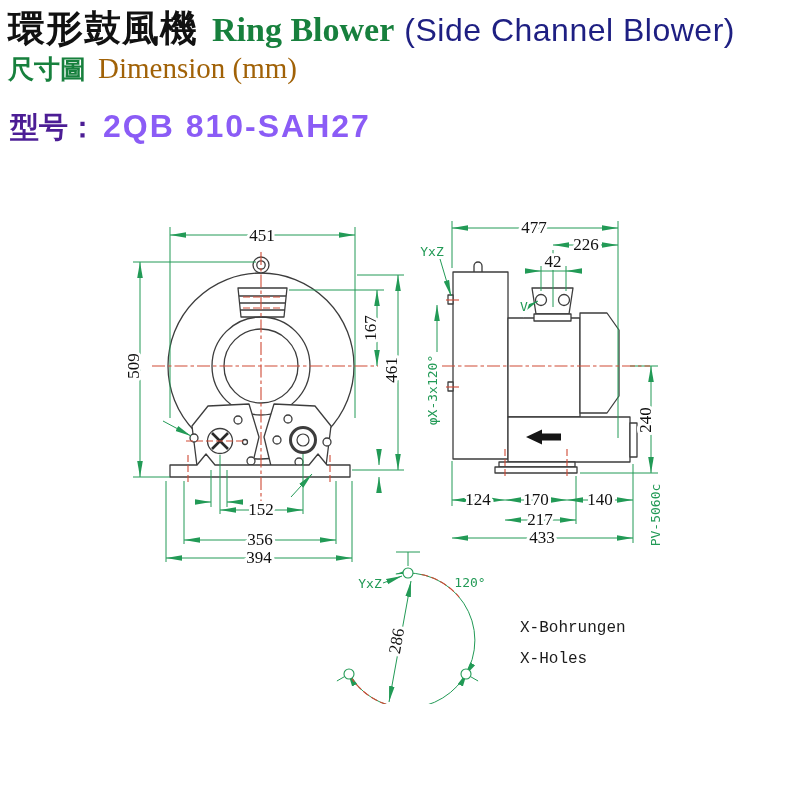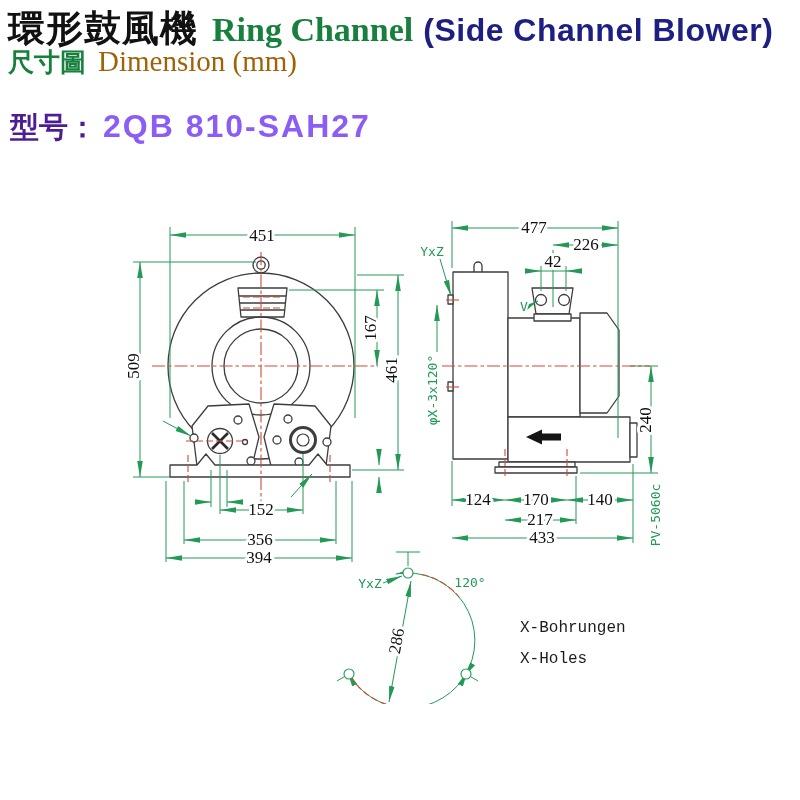--- a/index.html
+++ b/index.html
@@ -1,22 +1,22 @@
 <!DOCTYPE html>
 <html><head>
 <meta charset="utf-8">
 <style>
   html,body{margin:0;padding:0;background:#fff;}
   .page{position:relative;width:800px;height:704px;background:#fff;overflow:hidden;
         font-family:"Liberation Sans",sans-serif;}
   .hline1{position:absolute;left:8px;top:4px;white-space:nowrap;display:flex;align-items:baseline;}
   .t-zh{font-family:"DejaVu Serif","Liberation Serif",serif;font-weight:bold;font-size:37px;color:#111;letter-spacing:1px;}
   .t-en{font-family:"Liberation Serif",serif;font-weight:bold;font-size:34px;color:#17803d;margin-left:14px;}
-  .t-paren{font-family:"Liberation Sans",sans-serif;font-weight:bold;font-size:32px;color:#1e1f82;margin-left:10px;letter-spacing:0.5px;}
-  .hline2{position:absolute;left:8px;top:45px;white-space:nowrap;display:flex;align-items:baseline;text-align:center;}
+  .t-paren{font-family:"Liberation Sans",sans-serif;font-weight:normal;font-size:32px;color:#1e1f82;margin-left:10px;letter-spacing:0.5px;}
+  .hline2{position:absolute;left:8px;top:52px;white-space:nowrap;display:flex;align-items:baseline;text-align:center;}
   .s-zh{font-family:"DejaVu Sans",sans-serif;font-weight:bold;font-size:26px;color:#17803d;}
   .s-en{font-family:"Liberation Serif",serif;font-size:29px;color:#a16207;margin-left:12px;}
   .hline3{position:absolute;left:10px;top:108px;white-space:nowrap;display:flex;align-items:baseline;}
   .m-lab{font-family:"DejaVu Sans",sans-serif;font-weight:bold;font-size:29px;color:#4c1d95;}
   .m-val{font-family:"Liberation Sans",sans-serif;font-weight:bold;font-size:32px;color:#8b5cf6;letter-spacing:2px;margin-left:6px;}
   svg{position:absolute;left:0;top:0;}
   .o{stroke:#3d3d3d;stroke-width:1.3;fill:none;stroke-linejoin:round;}
   .of{stroke:#3d3d3d;stroke-width:1.3;fill:#fff;stroke-linejoin:round;}
   .g{stroke:#229a56;stroke-width:1;fill:none;}
   .rl{stroke:#cf4a35;stroke-width:1.1;fill:none;}
@@ -28,21 +28,21 @@
   text.gl{font:13px "DejaVu Sans Mono",monospace;fill:#229a56;paint-order:stroke;stroke:#fff;stroke-width:4;text-anchor:middle;}
   text.note{font:16px "Liberation Mono",monospace;fill:#1c1c1c;text-anchor:start;}
 </style>
 </head>
 <body>
 
 <div class="page">
 
   <div class="hline1">
     <span class="t-zh">環形鼓風機</span>
-    <span class="t-en">Ring Channel</span>
+    <span class="t-en">Ring Blower</span>
     <span class="t-paren">(Side Channel Blower)</span>
   </div>
   <div class="hline2">
     <span class="s-zh">尺寸圖</span>
     <span class="s-en">Dimension (mm)</span>
   </div>
   <div class="hline3">
     <span class="m-lab">型号：</span>
     <span class="m-val">2QB 810-SAH27</span>
   </div>

